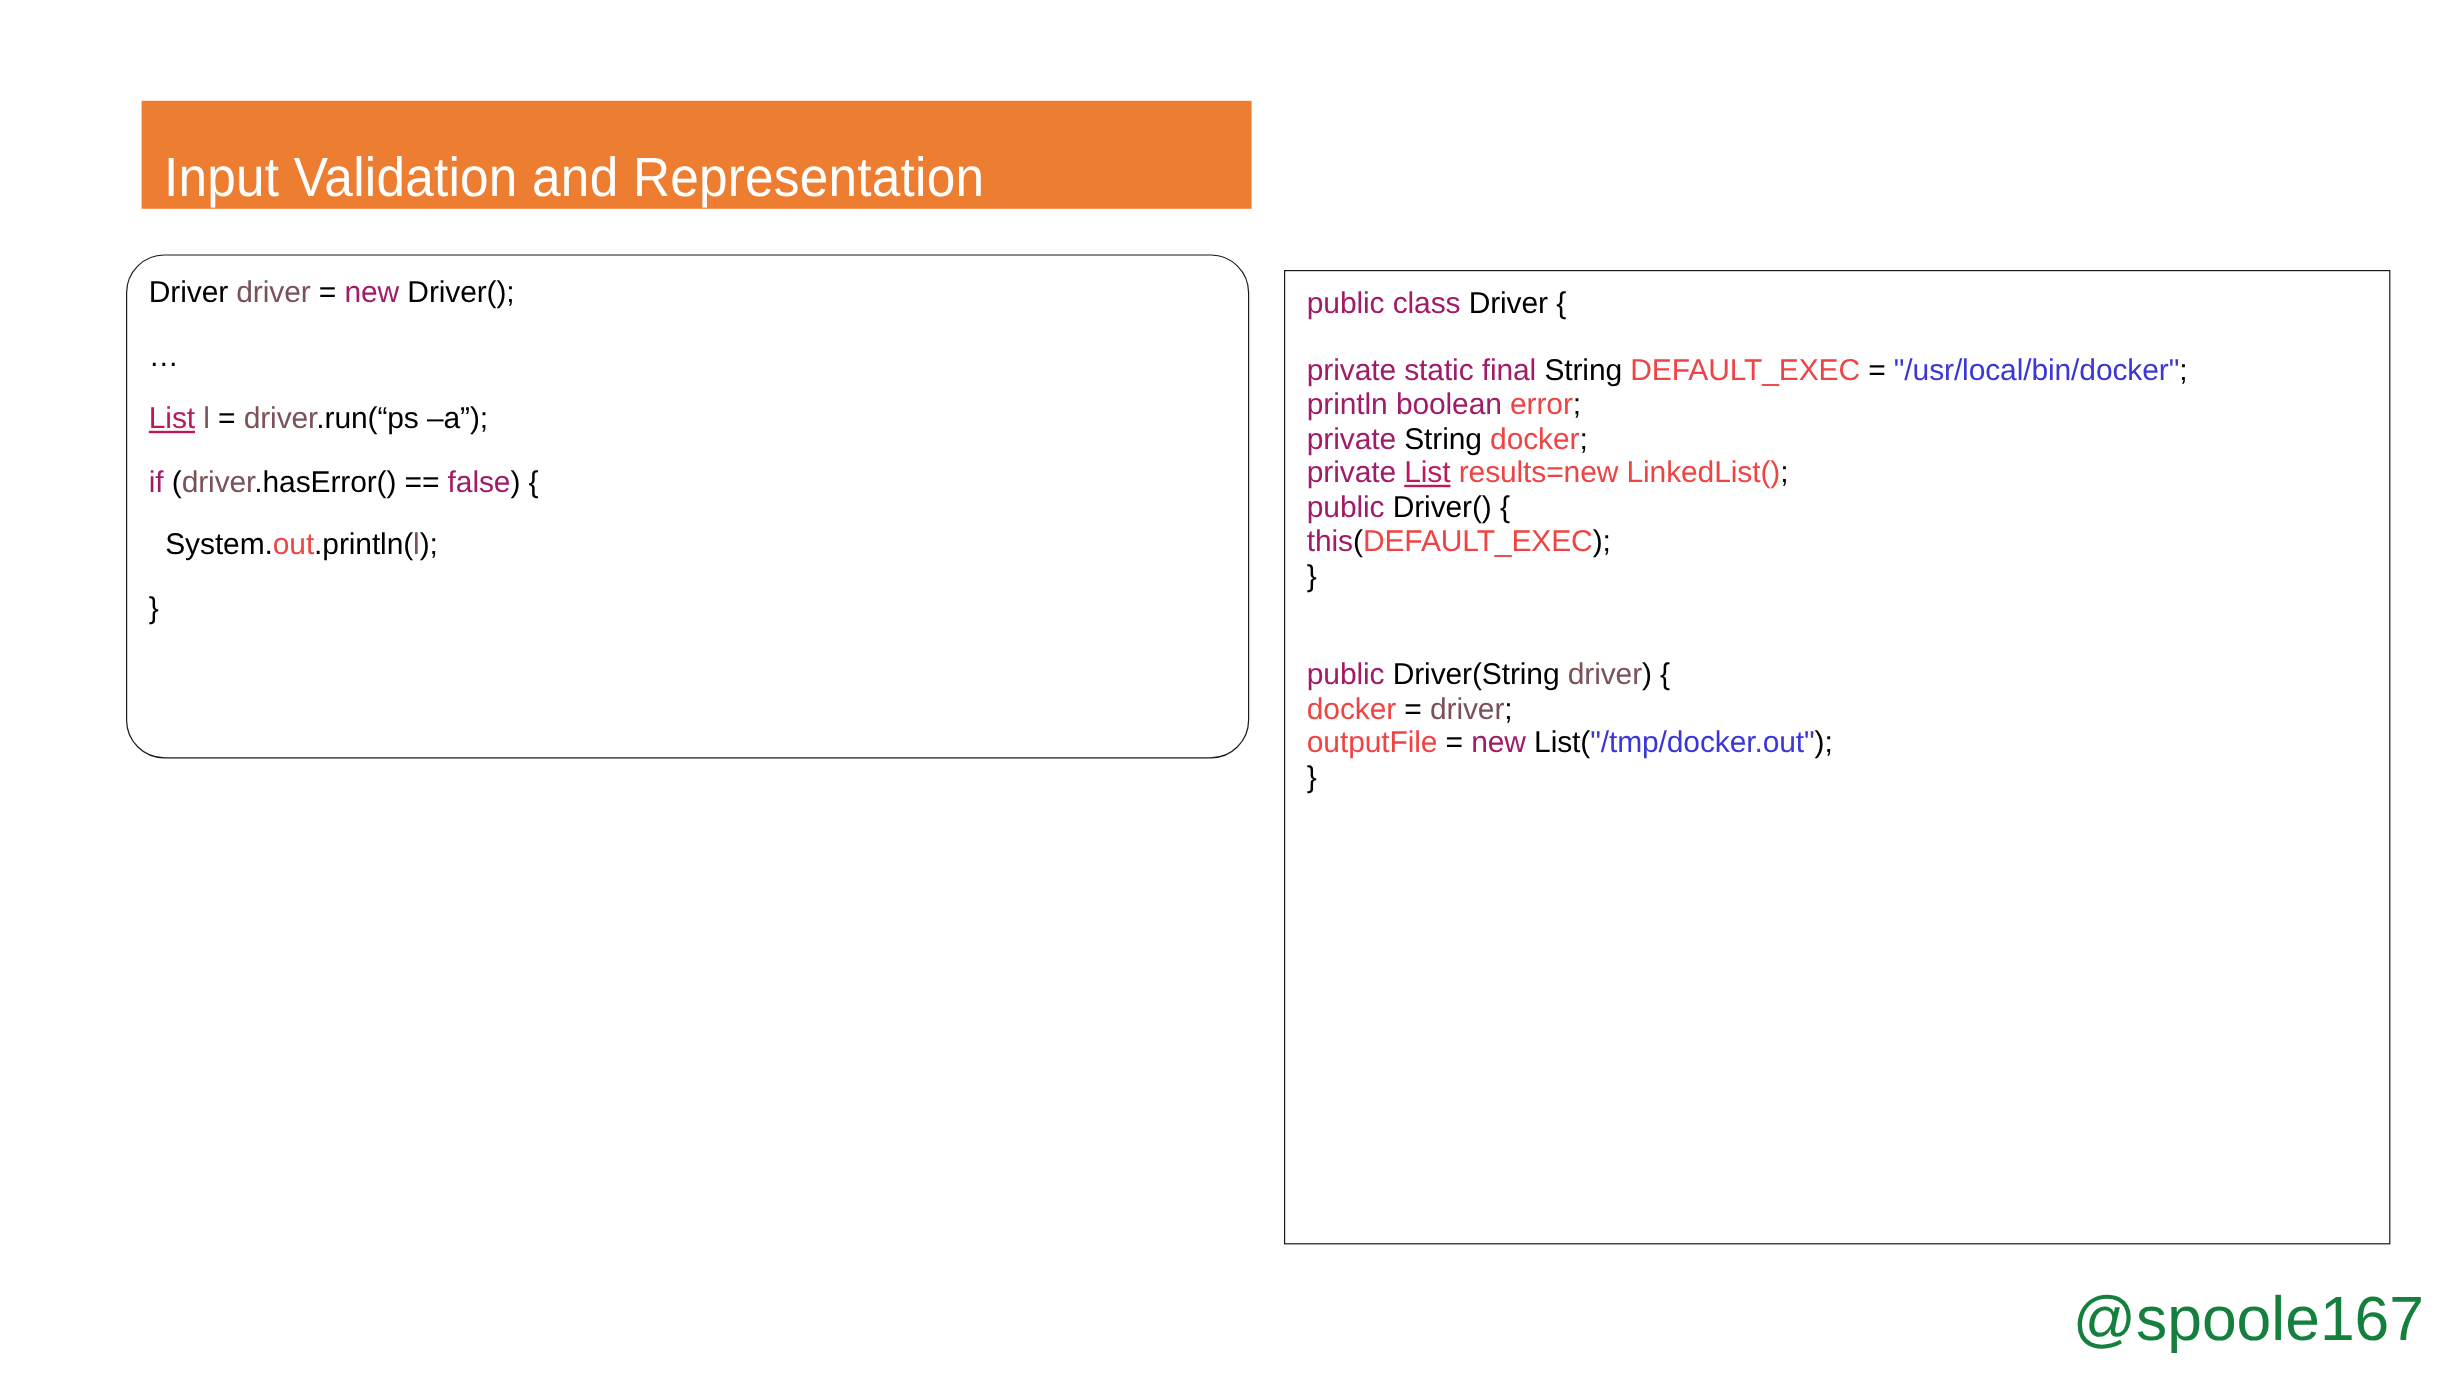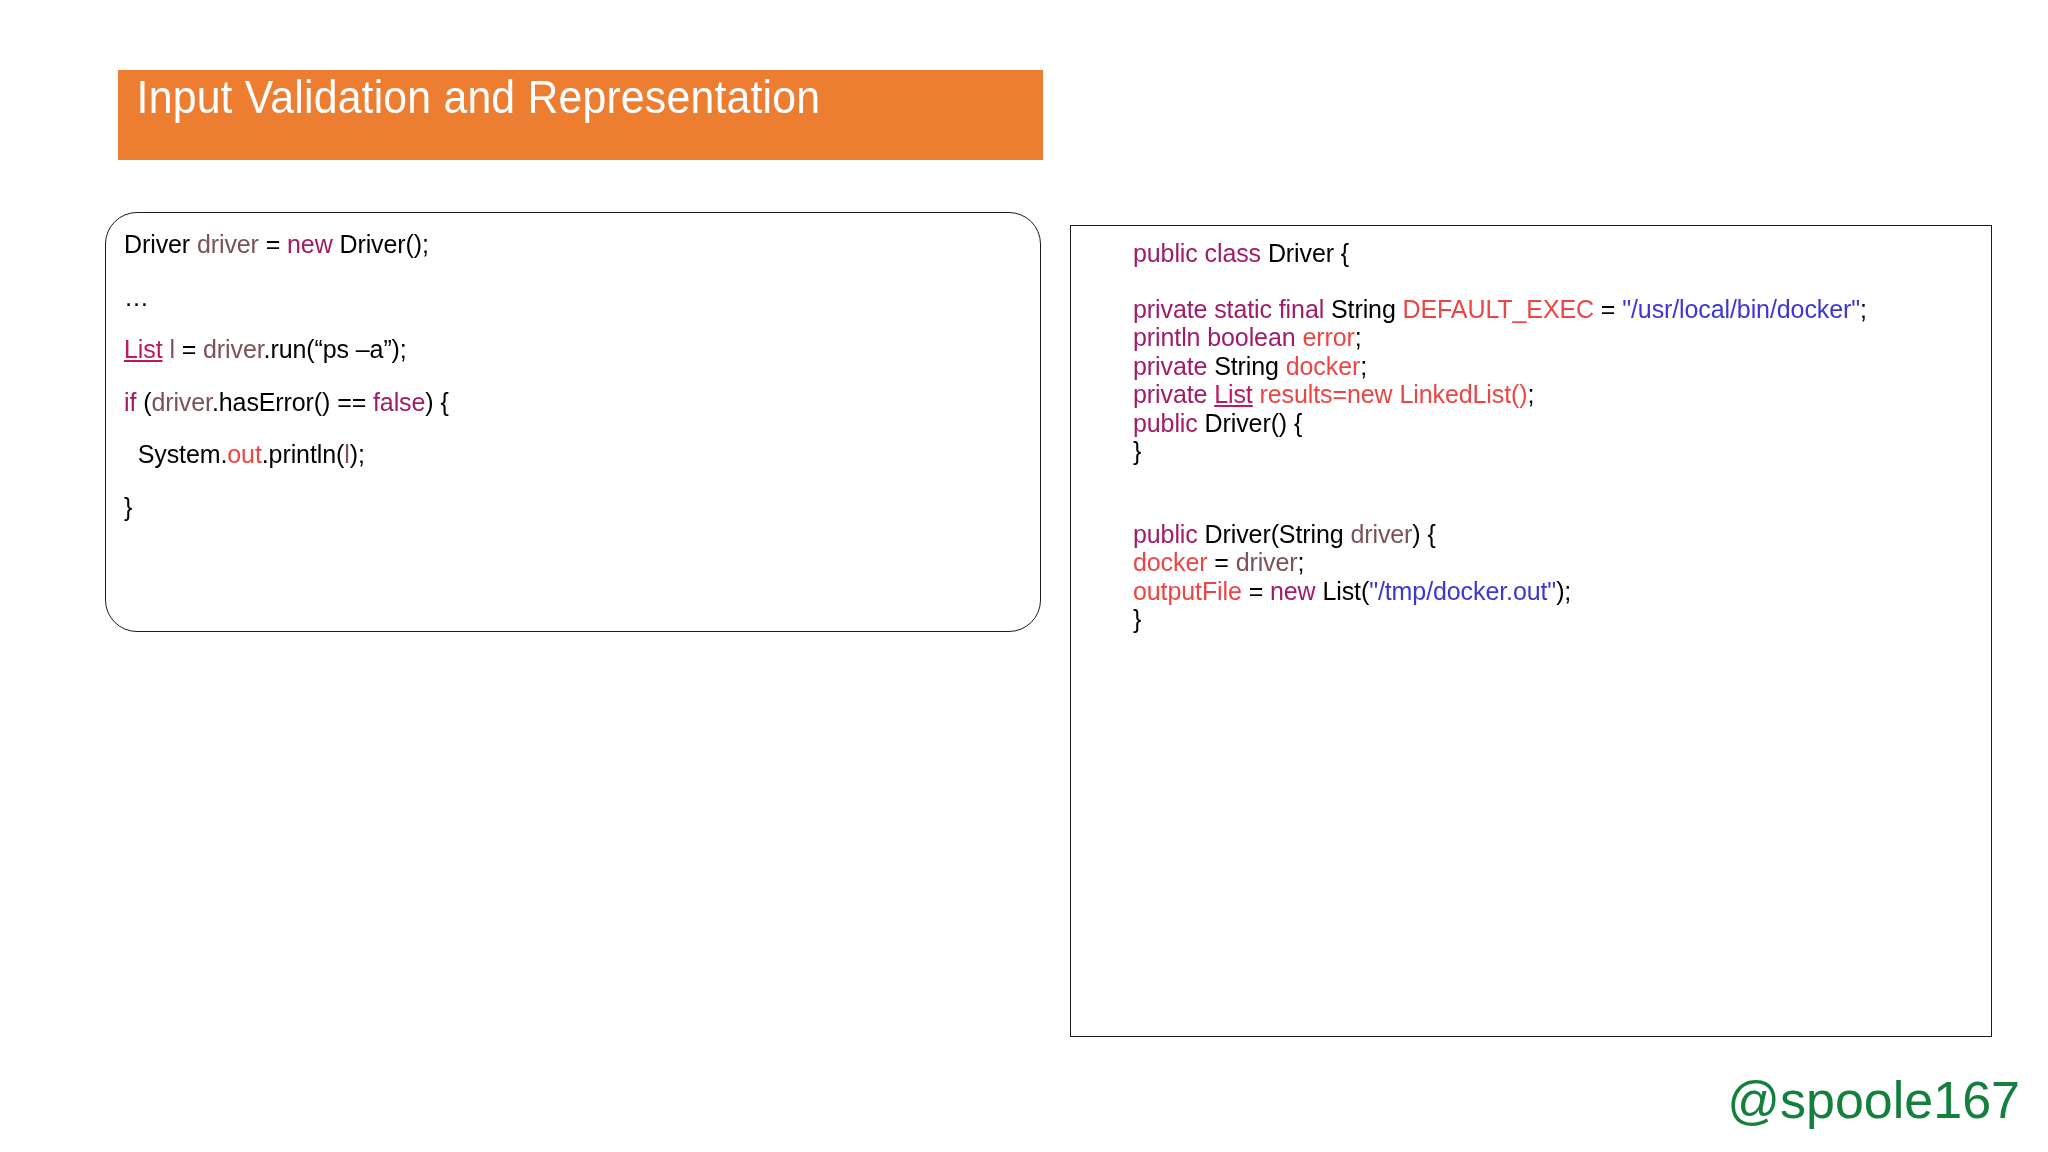--- a/index.html
+++ b/index.html
@@ -8,24 +8,24 @@
     background:#ffffff;
     font-family:"Liberation Sans",sans-serif;
     overflow:hidden;
     position:relative;
   }
   .slide{position:absolute;inset:0;background:#fff;}
 
   
   .title-banner{
     position:absolute;
-    left:118px;top:70px;
+    left:118px;top:84px;
     width:925px;height:90px;
     background:#ed7d31;
-    display:flex;align-items:flex-start;
+    display:flex;align-items:flex-end;
   }
   .title-text{
     color:#ffffff;
     font-size:46px;
     letter-spacing:0.2px;
     padding-left:20px;
     font-weight:400;
     white-space:nowrap;
     transform:scaleX(0.93);
     transform-origin:left center;
@@ -48,21 +48,21 @@
   }
   .code-line{
     font-size:25px;
     line-height:1.06;
     color:#000000;
     white-space:pre;
     letter-spacing:-0.1px;
   }
   #left-box .code-line{margin-bottom:26px;}
   #left-box .code-line:first-child{margin-top:4px;}
-  #right-box .code-line{margin-bottom:2px;margin-left:44px;}
+  #right-box .code-line{margin-bottom:2px;}
   .code-line.gap{margin-bottom:26px;}
   .code-line.bigblank{height:25px;margin-bottom:26px;}
 
   
   .t-plain  {color:#000000;}
   .t-kw     {color:#a01b68;}
   .t-var    {color:#7b5257;}
   .t-field  {color:#ef4444;}
   .t-str    {color:#3b36d6;}
   .t-under  {color:#be185d;text-decoration:underline;text-underline-offset:2px;}
@@ -99,20 +99,21 @@
 
   <div class="code-box" id="right-box">
     <div class="code-body" id="right-body">
         <div class="code-line gap"><span class="t-kw">public class</span><span class="t-plain"> Driver {</span></div>
         <div class="code-line bigblank">&nbsp;</div>
         <div class="code-line"><span class="t-kw">private static final</span><span class="t-plain"> String </span><span class="t-field">DEFAULT_EXEC</span><span class="t-plain"> = </span><span class="t-str">"/usr/local/bin/docker"</span><span class="t-plain">;</span></div>
         <div class="code-line gap"><span class="t-kw">println boolean</span><span class="t-plain"> </span><span class="t-field">error</span><span class="t-plain">;</span></div>
         <div class="code-line gap"><span class="t-kw">private</span><span class="t-plain"> String </span><span class="t-field">docker</span><span class="t-plain">;</span></div>
         <div class="code-line gap"><span class="t-kw">private</span><span class="t-plain"> </span><span class="t-under">List</span><span class="t-plain"> </span><span class="t-field">results=new LinkedList()</span><span class="t-plain">;</span></div>
         <div class="code-line"><span class="t-kw">public</span><span class="t-plain"> Driver() {</span></div>
+        <div class="code-line"><span class="t-kw">this</span><span class="t-plain">(</span><span class="t-field">DEFAULT_EXEC</span><span class="t-plain">);</span></div>
         <div class="code-line"><span class="t-plain">}</span></div>
         <div class="code-line bigblank">&nbsp;</div>
         <div class="code-line bigblank">&nbsp;</div>
         <div class="code-line"><span class="t-kw">public</span><span class="t-plain"> Driver(String </span><span class="t-var">driver</span><span class="t-plain">) {</span></div>
         <div class="code-line"><span class="t-field">docker</span><span class="t-plain"> = </span><span class="t-var">driver</span><span class="t-plain">;</span></div>
         <div class="code-line"><span class="t-field">outputFile</span><span class="t-plain"> = </span><span class="t-kw">new</span><span class="t-plain"> List(</span><span class="t-str">"/tmp/docker.out"</span><span class="t-plain">);</span></div>
         <div class="code-line"><span class="t-plain">}</span></div>
       </div>
   </div>
 

